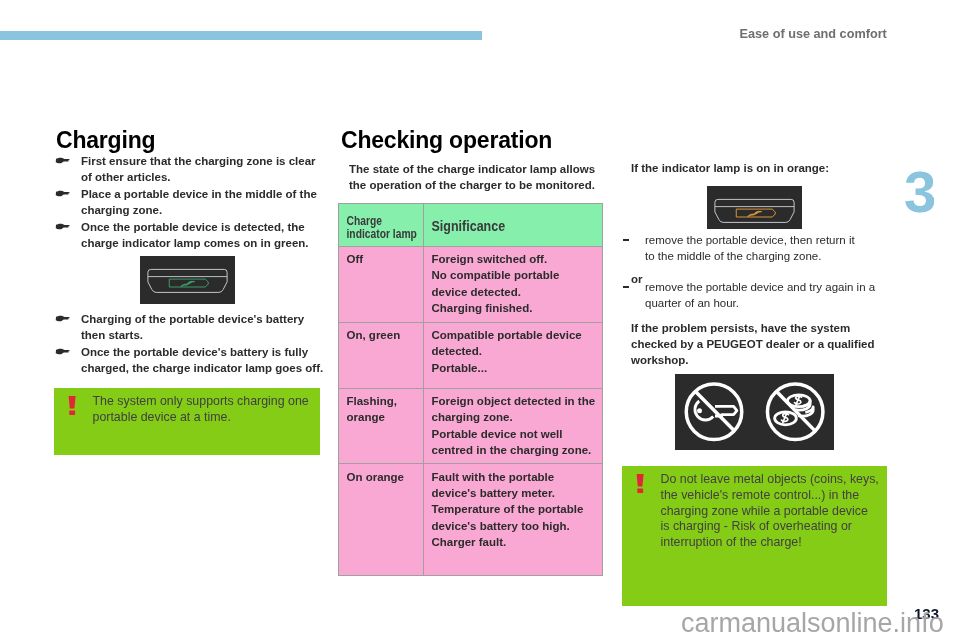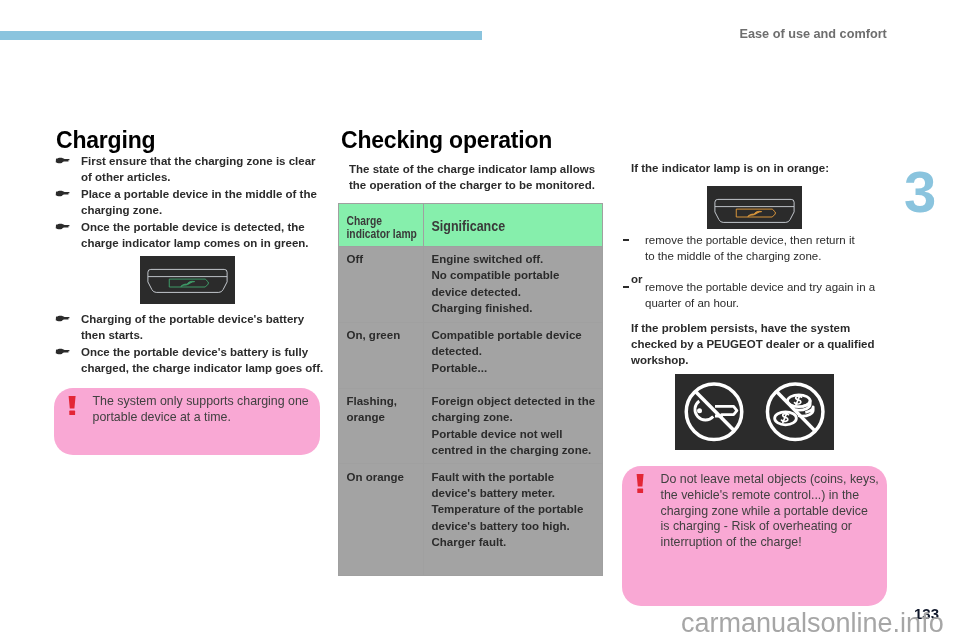--- a/index.html
+++ b/index.html
@@ -41,30 +41,30 @@
 
   
   table.ind{border-collapse:collapse;width:265px;table-layout:fixed;
        border:1.5px solid #a0a0a0;}
   table.ind th,table.ind td{border:1.5px solid #a0a0a0;vertical-align:top;}
   table.ind thead th{background:#86efac;color:#3a3a3a;text-align:left;font-weight:bold;}
   table.ind thead th.h1{font-size:10.3px;line-height:13px;padding:9.5px 3px 6px 7.5px;}
   table.ind thead th.h2{font-size:12.5px;line-height:16px;padding:14px 4px 6px 7.5px;}
   table.ind thead th span{display:inline-block;transform:scaleY(1.24);transform-origin:0 50%;}
   table.ind td{font-size:11.5px;font-weight:bold;color:#2b2b2b;line-height:16.4px;
-       background:#a3a3a3;padding:4.5px 4px 4.5px 7.5px;}
+       background:#f9a8d4;padding:4.5px 4px 4.5px 7.5px;}
   table.ind td.c2{padding-left:7.5px;padding-right:6px;}
   table.ind col.c1{width:85px;}
 
 
   
   .fig{background:#2b2b2b;display:block;}
 
   
-  .warn{background:#f9a8d4;position:relative;box-sizing:border-box;border-radius:19px;}
+  .warn{background:#84cc16;position:relative;box-sizing:border-box;}
   .warn .bang{position:absolute;left:14px;top:7.5px;}
   .warn .wtext{font-size:12.4px;color:#414141;line-height:15.8px;
        margin:0;padding:6px 8px 6px 38.5px;}
   .warn .wline{display:block;white-space:nowrap;}
   .tline{display:block;white-space:nowrap;}
 </style>
 </head>
 <body>
 
 <div class="top-rule"></div>
@@ -140,21 +140,21 @@
         <thead>
           <tr>
             <th class="h1"><span>Charge</span> <span>indicator</span> <span>lamp</span></th>
             <th class="h2"><span>Significance</span></th>
           </tr>
         </thead>
         <tbody>
           <tr>
             <td style="height:66px">Off</td>
             <td class="c2" style="height:66px">
-              <div>Engine switched off.</div>
+              <div>Foreign switched off.</div>
               <div>No compatible portable device detected.</div>
               <div>Charging finished.</div>
             </td>
           </tr>
           <tr>
             <td style="height:56px">On, green</td>
             <td class="c2" style="height:56px">
               <div>Compatible portable device detected.</div>
               <div>Portable...</div>
             </td>

